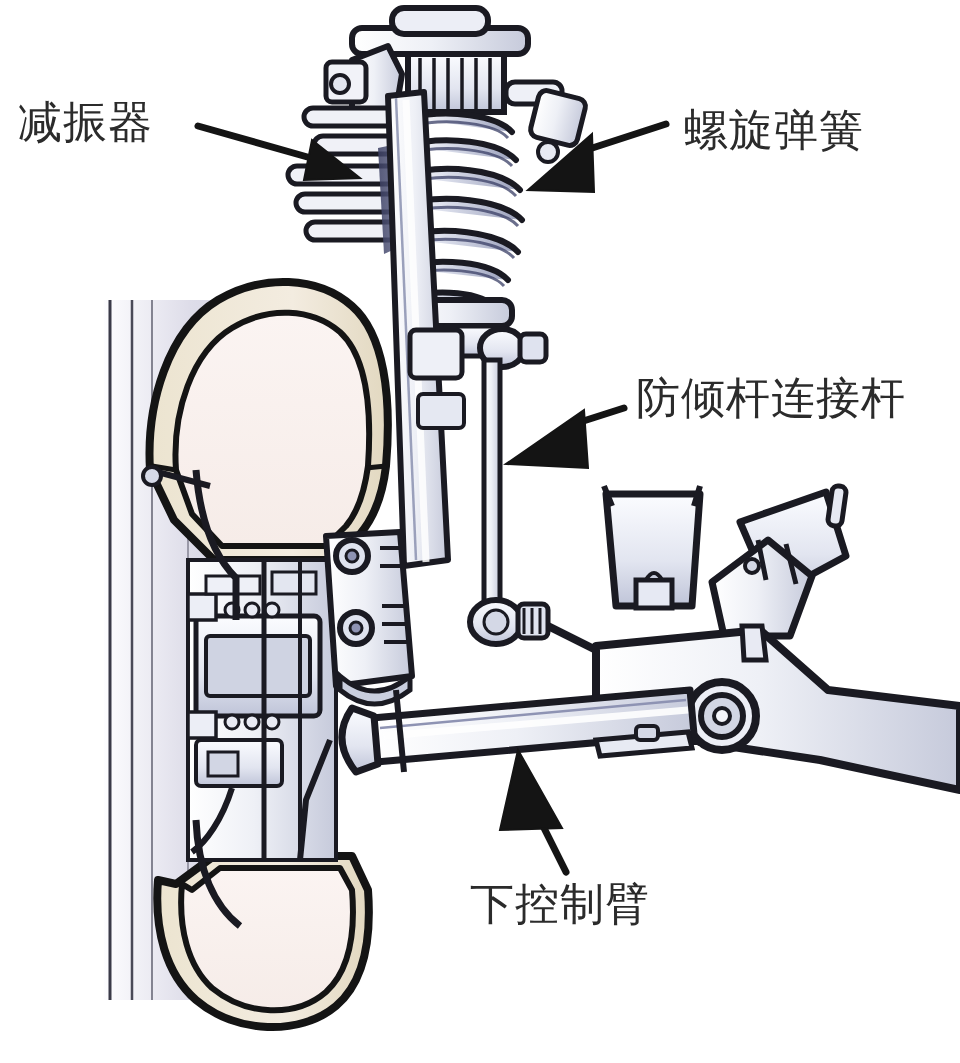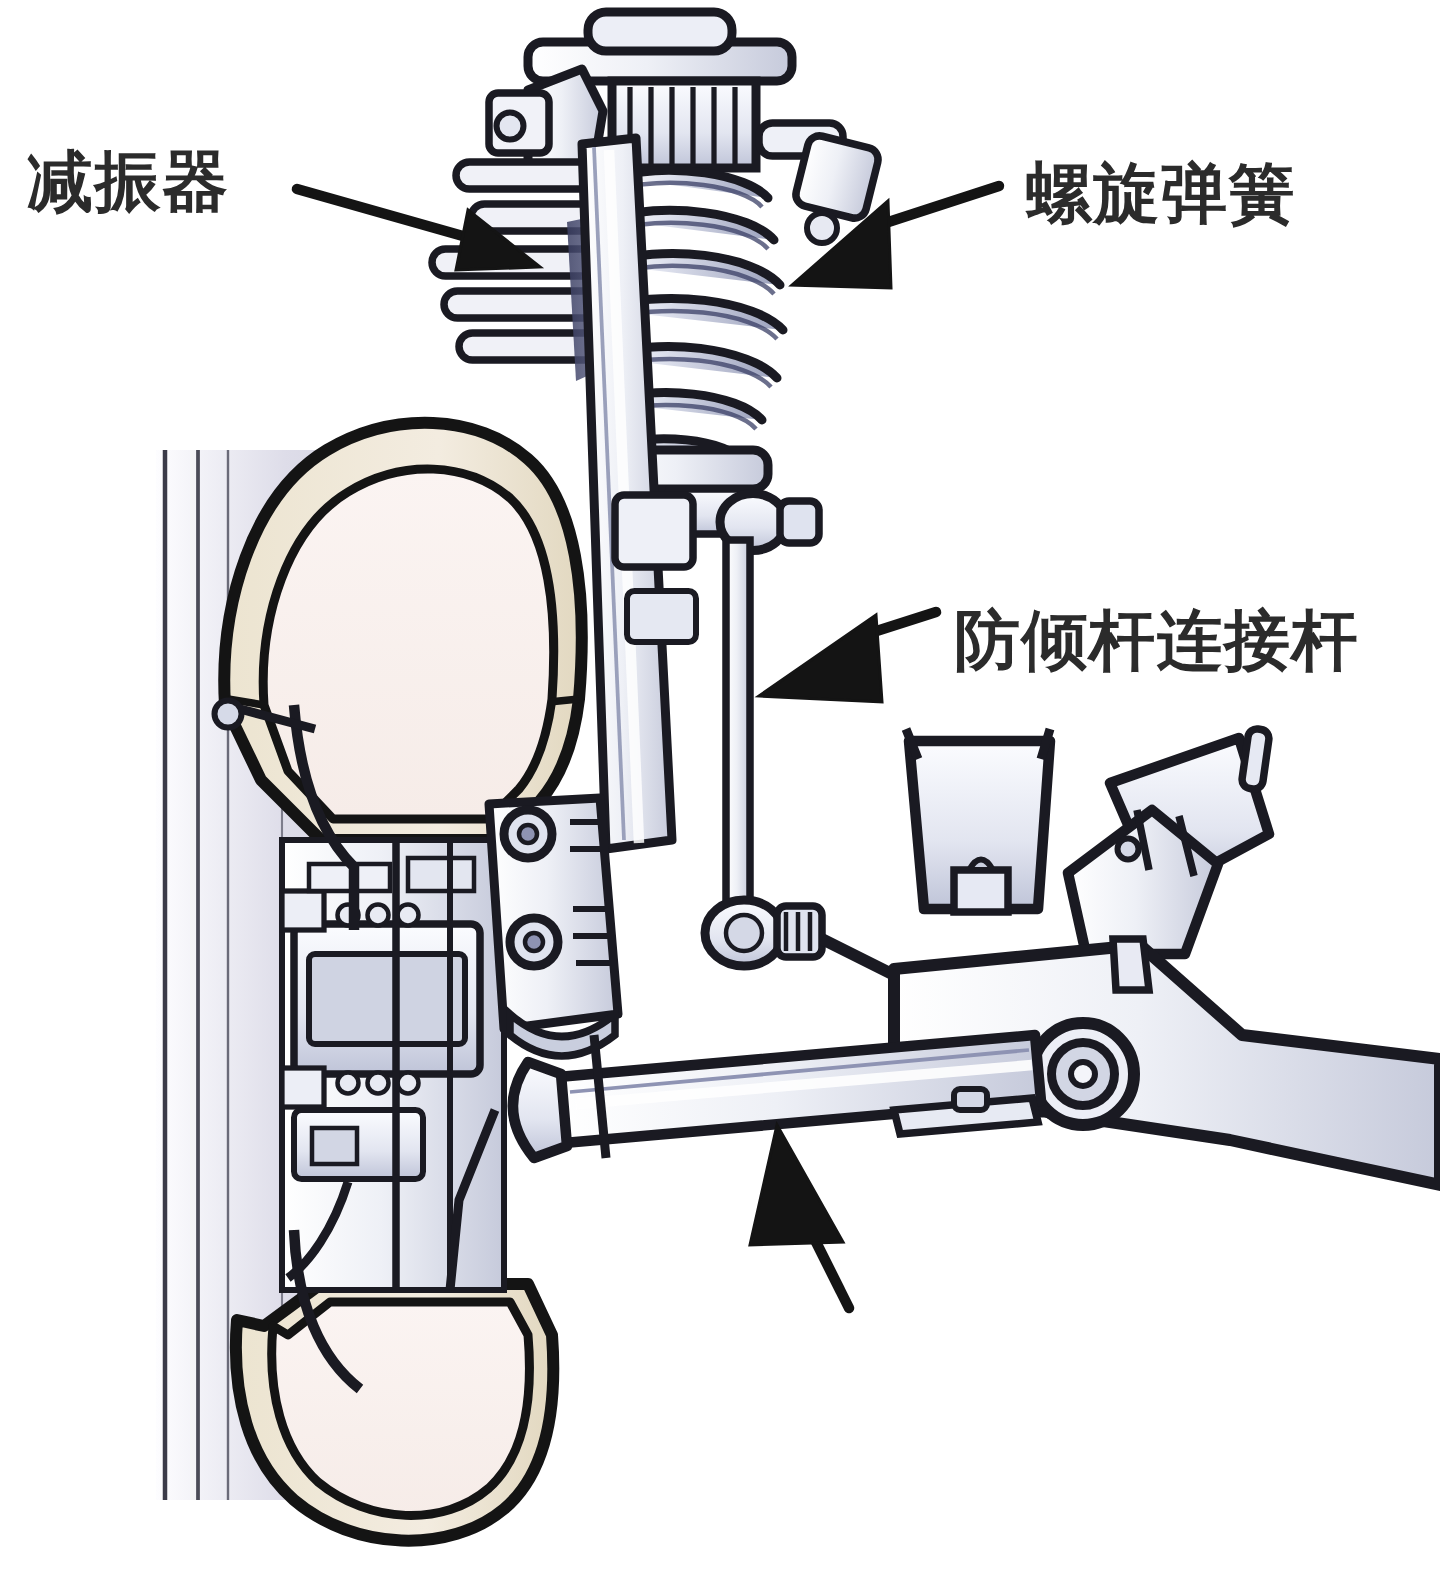--- a/index.html
+++ b/index.html
@@ -11,25 +11,25 @@
   #stage{position:relative;width:960px;height:1063px;background:#fff;}
   #art{position:absolute;left:0;top:0;width:960px;height:1063px;}
   .label{
     position:absolute;
     color:#2b2b2b;
     font-size:44px;
     line-height:1;
     letter-spacing:1px;
     white-space:nowrap;
     font-family:"DejaVu Sans","Liberation Sans",sans-serif;
-    font-weight:700;
+    font-weight:400;
   }
   #lbl-damper{left:18px;top:100px;}
   #lbl-spring{left:684px;top:108px;}
-  #lbl-arb{left:636px;top:406px;}
+  #lbl-arb{left:636px;top:376px;}
   #lbl-lca{left:470px;top:882px;}
 </style>
 </head>
 <body>
 
 <div id="stage">
 
   <svg id="art" viewBox="0 0 960 1063" xmlns="http://www.w3.org/2000/svg">
     <defs>
       <linearGradient id="gMetal" x1="0" y1="0" x2="1" y2="0">
@@ -300,14 +300,15 @@
       </g>
     </g>
   </svg>
 
   <div class="label" id="lbl-damper">减振器</div>
 
   <div class="label" id="lbl-spring">螺旋弹簧</div>
 
   <div class="label" id="lbl-arb">防倾杆连接杆</div>
 
+  <div class="label" id="lbl-lca">下控制臂</div>
 
 </div>
 
 </body></html>

